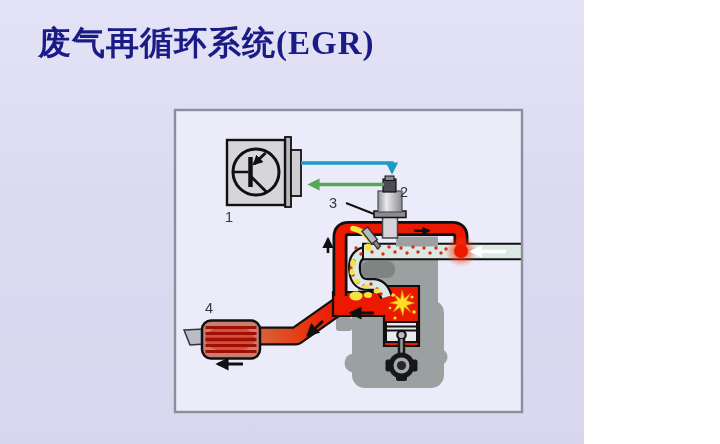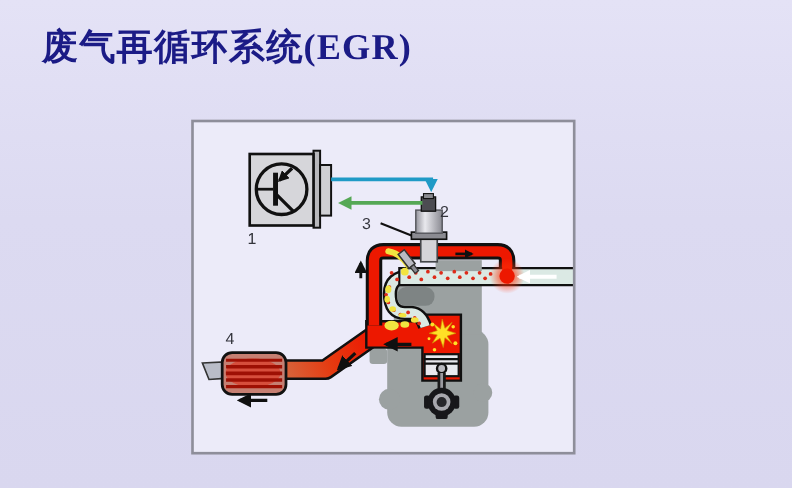--- a/index.html
+++ b/index.html
@@ -1,18 +1,18 @@
 <!DOCTYPE html>
 <html><head>
 <meta charset="utf-8">
 <style>
   html,body{margin:0;padding:0;}
   body{width:720px;height:444px;overflow:hidden;}
   .slide{
-    position:relative;width:720px;height:444px;
+    position:relative;width:584px;height:444px;
     background:linear-gradient(180deg,#e4e2f6 0%,#dcdaf1 45%,#d9d7ef 100%);
     font-family:"Liberation Sans","DejaVu Sans",sans-serif;
   }
   .slide-title{
     position:absolute;left:38px;top:21px;
     font-family:"Liberation Serif","DejaVu Serif",serif;
     font-weight:bold;font-size:33px;letter-spacing:1px;
     color:#1b1b86;white-space:nowrap;
   }
   svg.diagram{position:absolute;left:0;top:0;width:720px;height:444px;}

